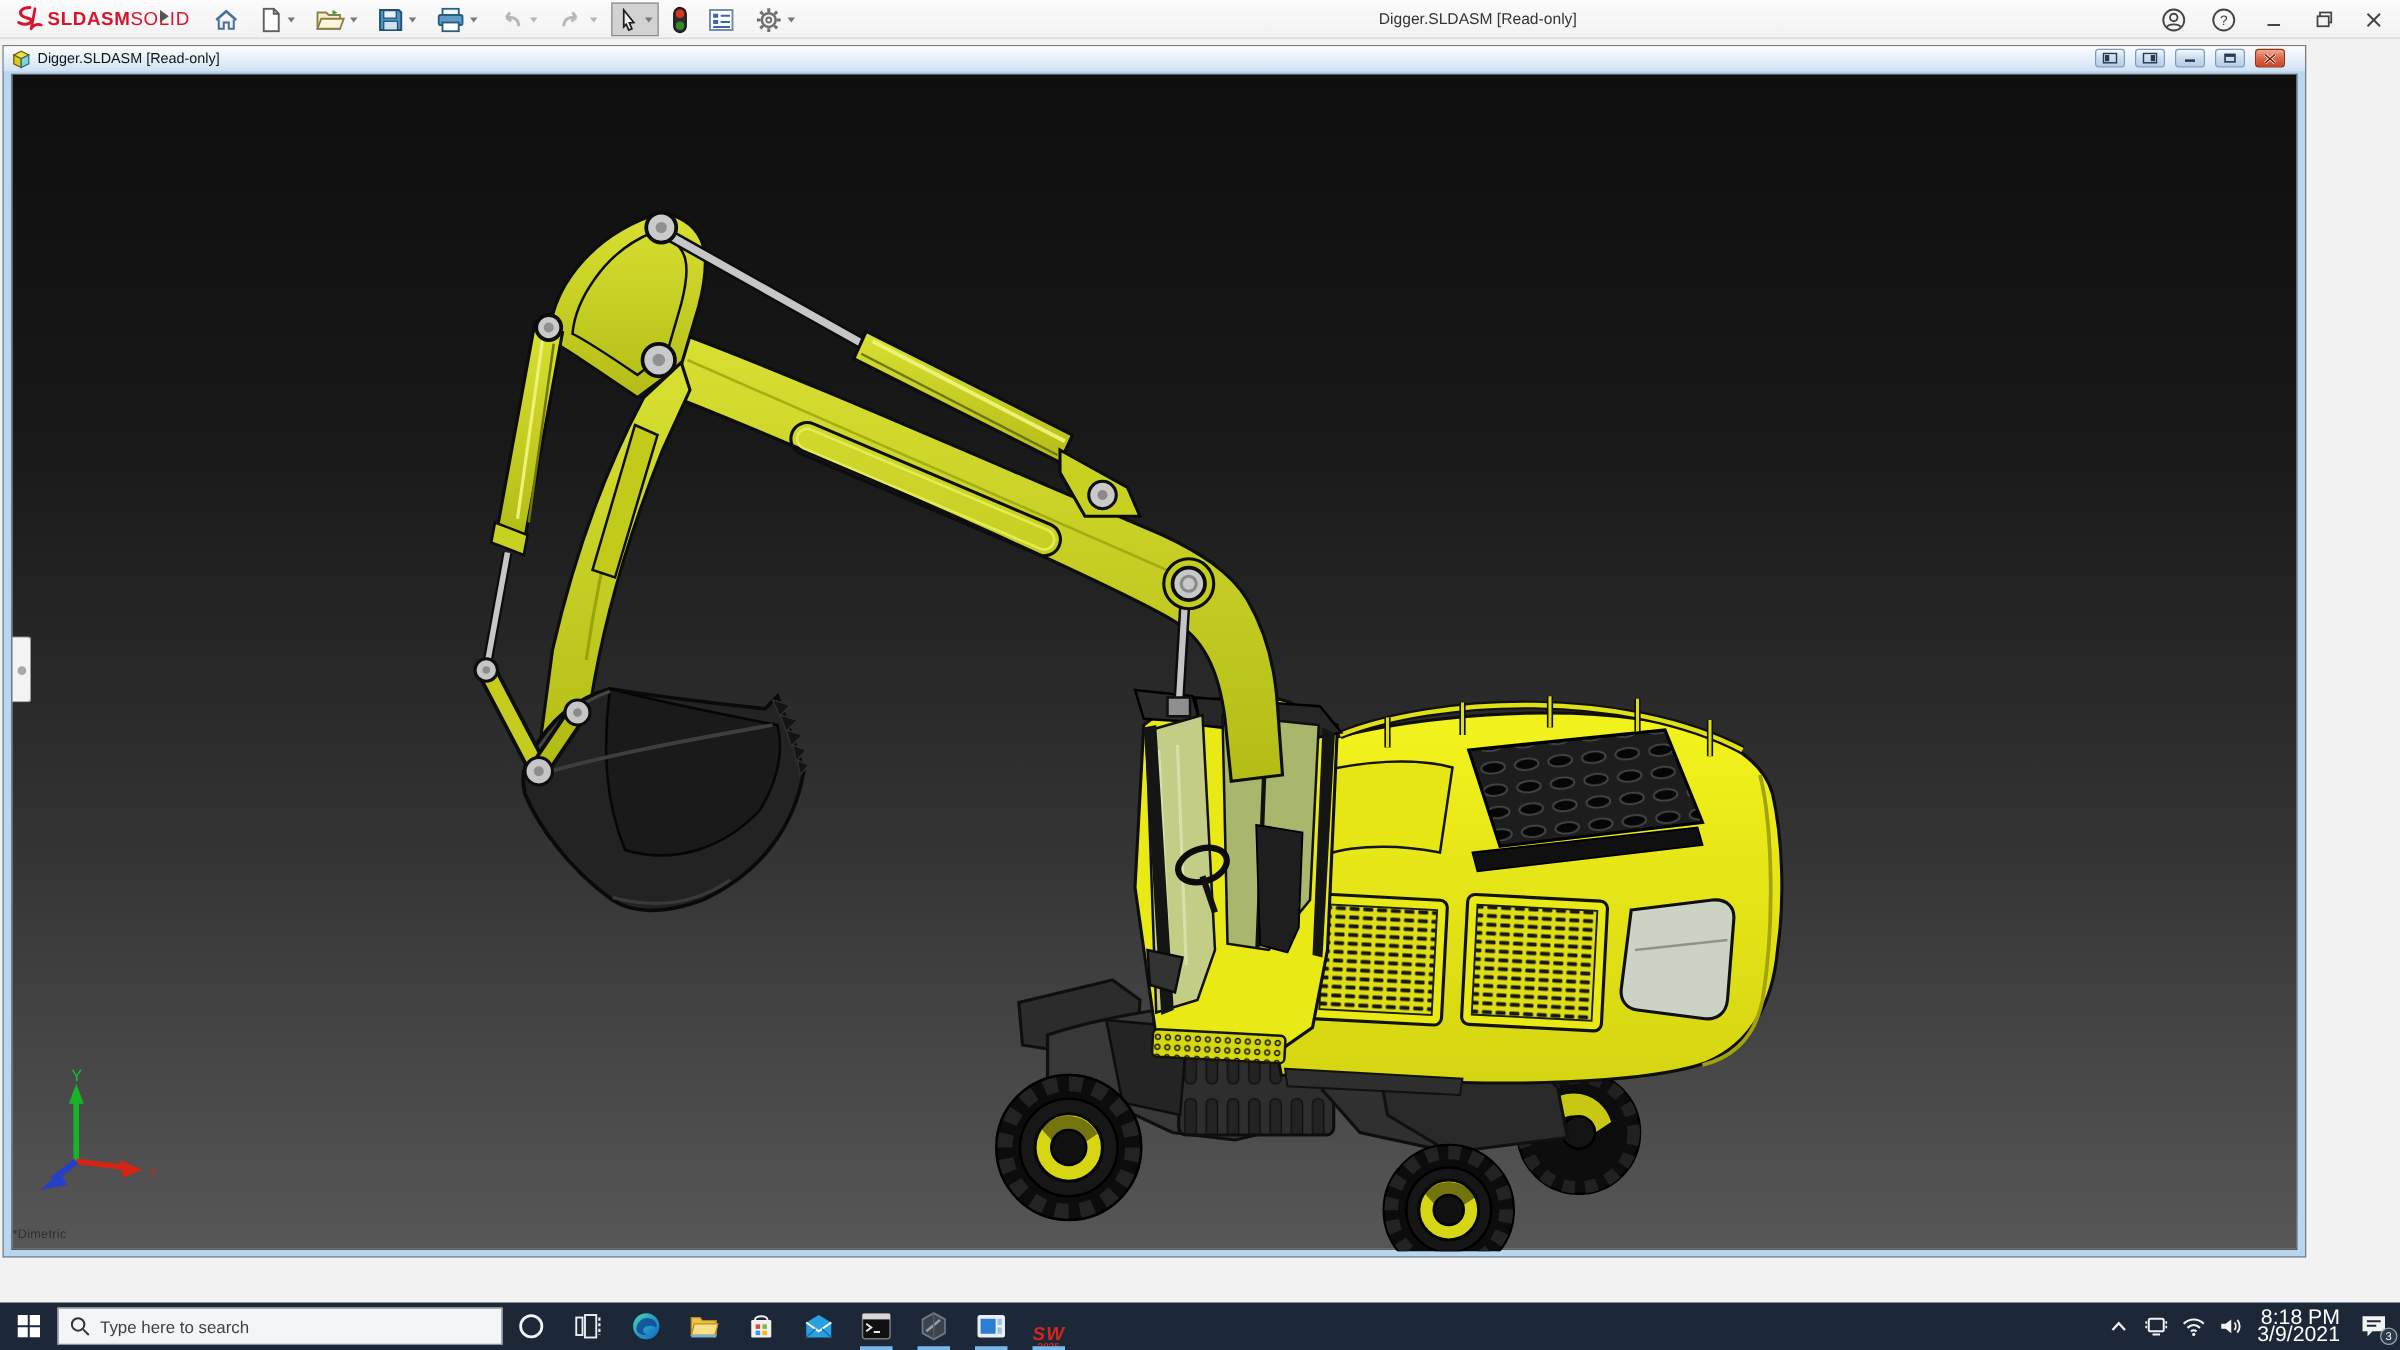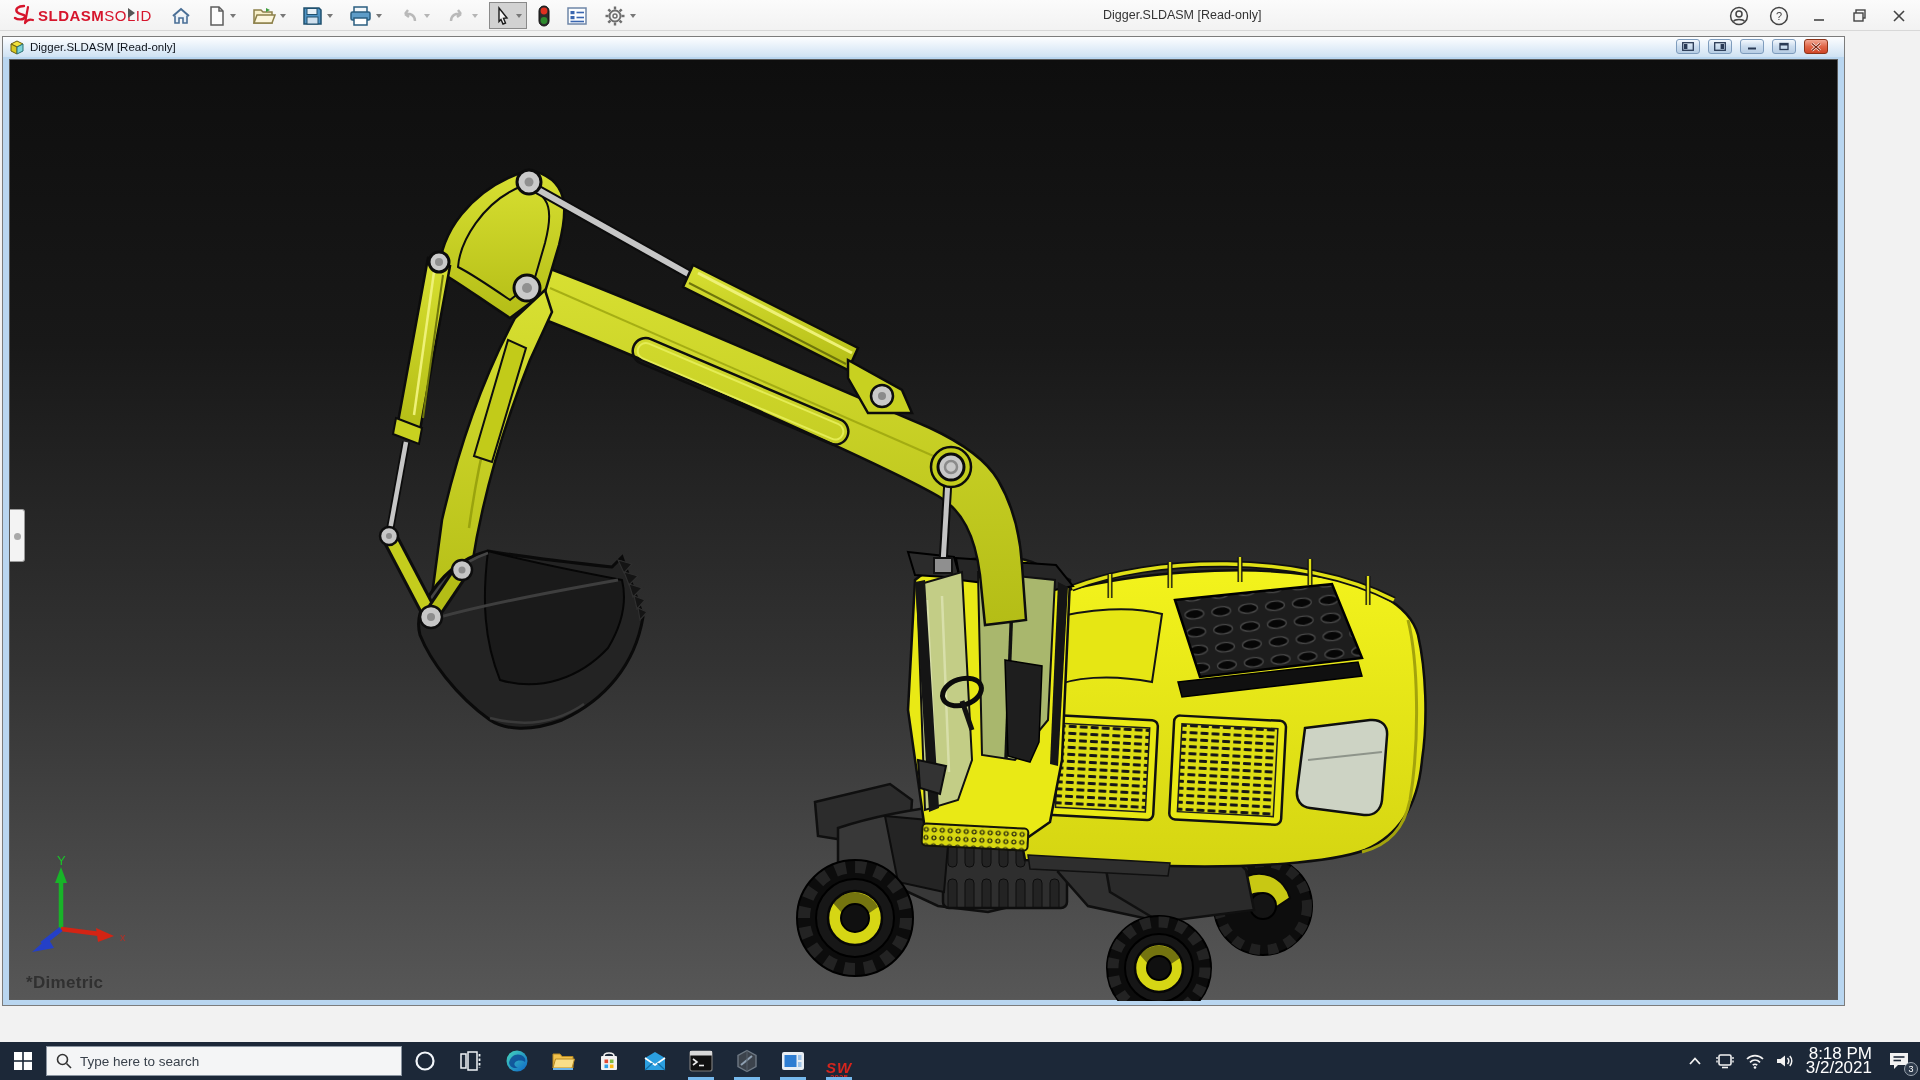--- a/index.html
+++ b/index.html
@@ -30,21 +30,21 @@
   .doctitle { position:relative; height:20px;
               background:linear-gradient(#fdfeff,#e8f1fa 45%,#cfe2f3); display:flex; align-items:center; padding-left:6px; }
   .doctitle .ttext { font-size:11.5px; color:#10141c; margin-left:5px; }
   .docbtns { position:absolute; right:16px; top:2px; display:flex; gap:8px; }
   .dbtn { width:24px; height:15px; border:1px solid #7e9cbd; border-radius:3px;
           background:linear-gradient(#f4f9fe,#cbdcee 50%,#b7cde4); display:flex; align-items:center; justify-content:center; }
   .dbtn.close { background:linear-gradient(#f2a793,#e06648 50%,#cf4526); border-color:#8c3318; }
   .viewport { position:absolute; left:6px; top:22px; width:1829px; height:941px; border:1px solid #5a5a5a;
               background:linear-gradient(180deg,#0e0e0e 0%,#181818 30%,#333333 65%,#575757 100%); }
   .viewport svg.model { position:absolute; left:0; top:0; }
-  .viewlabel { position:absolute; left:16px; bottom:6px; font-size:17px; font-weight:bold; color:#303030; letter-spacing:.3px; }
+  .viewlabel { position:absolute; left:0; bottom:6px; font-size:10px; font-weight:normal; color:#303030; letter-spacing:.3px; }
   .triad { position:absolute; left:14px; bottom:40px; }
   .panetab { position:absolute; left:0px; top:449px; width:15px; height:53px; background:#f3f3f3;
              border:1px solid #9a9a9a; border-left:none; border-radius:0 3px 3px 0; }
   .panetab .dot { position:absolute; left:4px; top:23px; width:7px; height:7px; border-radius:50%; background:#a8a8a8; }
 
   
   .taskbar { position:absolute; left:0; bottom:0; width:1920px; height:38px; background:#1c2838; display:flex; align-items:center; }
   .startbtn { width:46px; height:38px; display:flex; align-items:center; justify-content:center; }
   .searchbox { width:356px; height:30px; background:#f4f5f6; border:1px solid #8a94a0; display:flex; align-items:center; padding:0 9px; gap:8px; }
   .searchbox input { border:none; outline:none; background:transparent; font-size:13.5px; color:#222; width:280px; font-family:"Liberation Sans",sans-serif; }
@@ -593,21 +593,21 @@
         </svg>
       </div>
       <div class="trayicon">
         <svg width="20" height="16" viewBox="0 0 20 16">
           <path d="M2 6 H5.5 L10 2.5 V13.5 L5.5 10 H2 Z" fill="#f2f2f2"></path>
           <path d="M12.5 5 C14 6.7 14 9.3 12.5 11 M14.8 3 C17.4 5.8 17.4 10.2 14.8 13" fill="none" stroke="#f2f2f2" stroke-width="1.5"></path>
         </svg>
       </div>
       <div class="clock">
         <div>8:18 PM</div>
-        <div>3/2/2021</div>
+        <div>3/9/2021</div>
       </div>
       <div class="trayicon" style="width:42px; position:relative;">
         <svg width="22" height="20" viewBox="0 0 22 20">
           <path d="M2 2 H20 V14 H10 L6 18 V14 H2 Z" fill="#f2f2f2"></path>
           <line x1="5.5" y1="6" x2="16.5" y2="6" stroke="#1c2838" stroke-width="1.6"></line>
           <line x1="5.5" y1="9.5" x2="13" y2="9.5" stroke="#1c2838" stroke-width="1.6"></line>
         </svg>
         <div class="badge">3</div>
       </div>
     </div>

